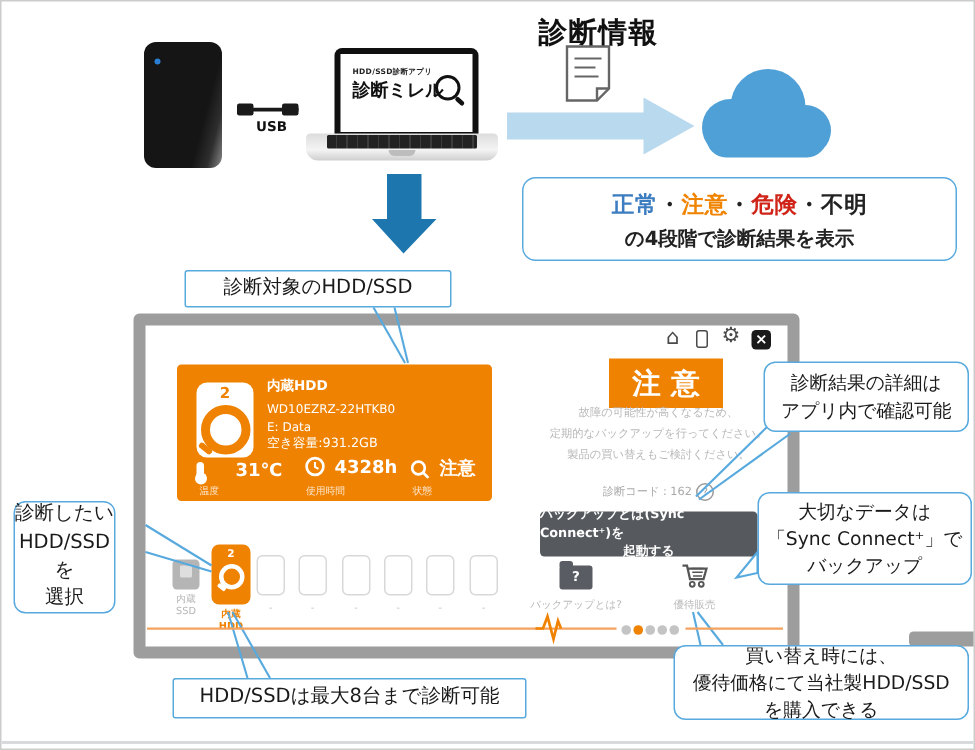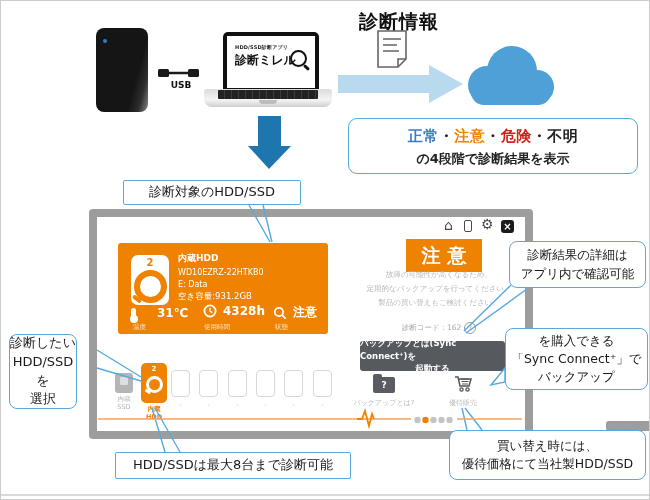--- a/index.html
+++ b/index.html
@@ -114,30 +114,31 @@
   <div class="abs callout co-select">
     <div>診断したい</div>
     <div>HDD/SSDを</div>
     <div>選択</div>
   </div>
   <div class="abs callout co-detail">
     <div>診断結果の詳細は</div>
     <div>アプリ内で確認可能</div>
   </div>
   <div class="abs callout co-backup">
-    <div>を購入できる</div>
+    <div>大切なデータは</div>
     <div>「Sync Connect⁺」で</div>
     <div>バックアップ</div>
   </div>
   <div class="abs callout co-max">
     <div>HDD/SSDは最大8台まで診断可能</div>
   </div>
   <div class="abs callout co-purchase">
     <div>買い替え時には、</div>
     <div>優待価格にて当社製HDD/SSD</div>
+    <div>を購入できる</div>
   </div>
 
   <div class="abs app-window">
     <span class="abs tb-icon tb-home">⌂</span>
     <span class="abs tb-phone"></span>
     <span class="abs tb-icon tb-gear">⚙</span>
     <span class="abs tb-close">×</span>
 
     <div class="abs drive-card">
       <div class="abs card-icon">

